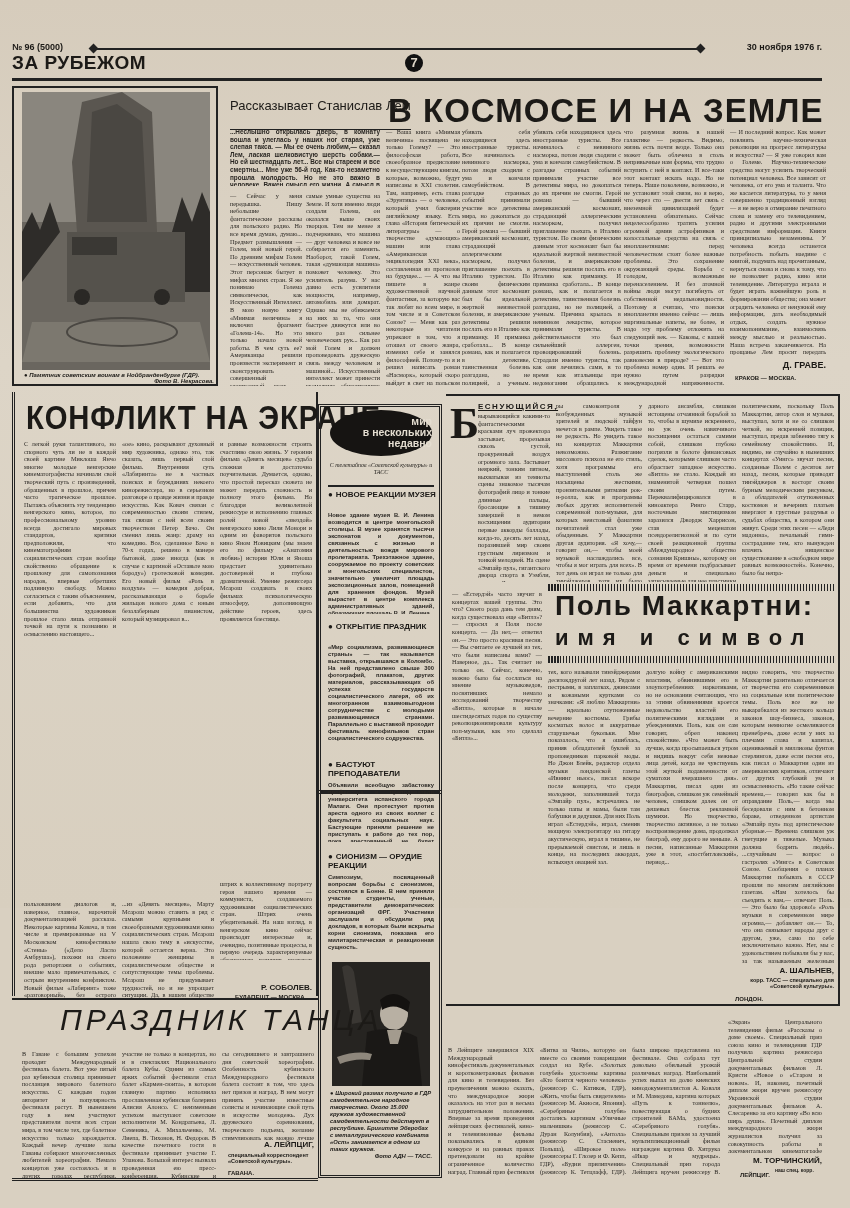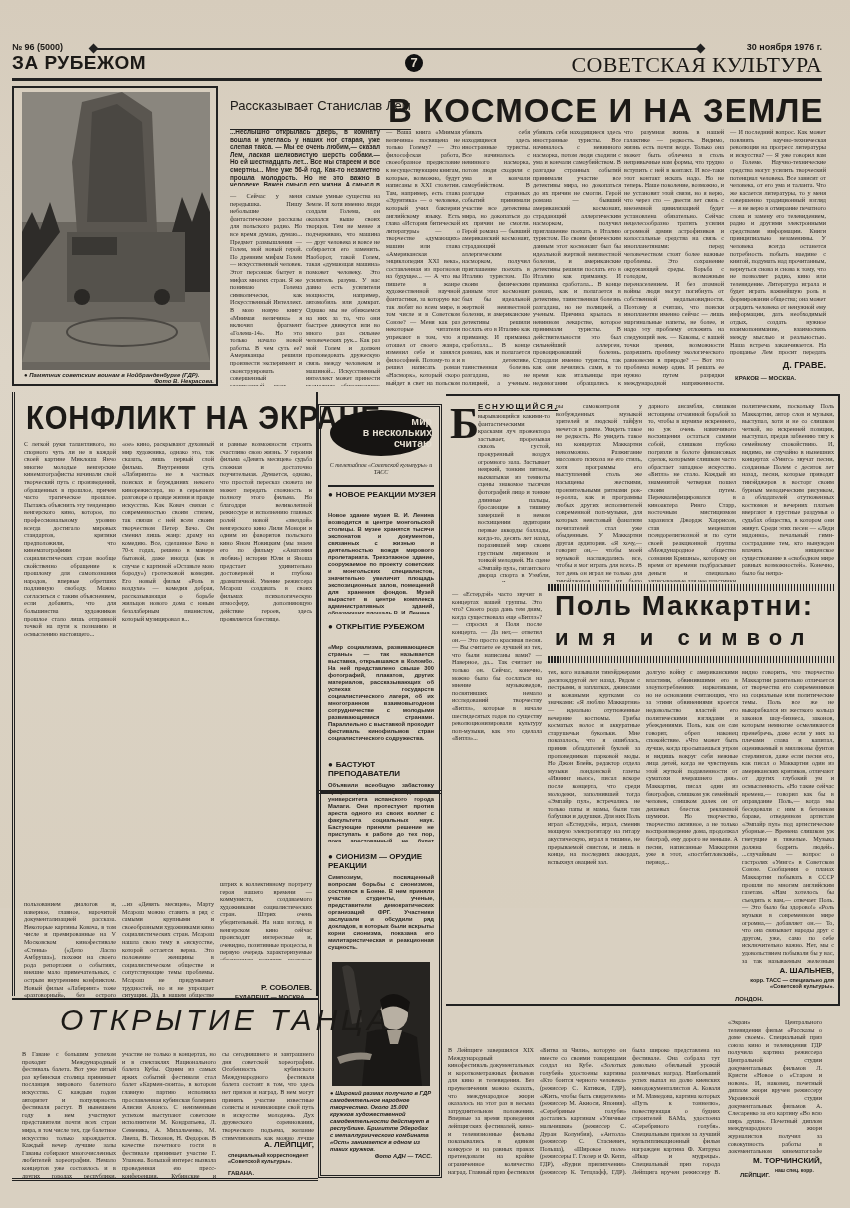--- a/index.html
+++ b/index.html
@@ -60,21 +60,20 @@
 
 <div class="page">
 
   <div class="abs issue">№ 96 (5000)</div>
   <div class="abs rule-top"></div>
   <div class="abs diamond" style="left:90px;top:45px"></div>
   <div class="abs diamond" style="right:146px;top:45px"></div>
   <div class="abs date">30 ноября 1976 г.</div>
   <div class="abs section">ЗА РУБЕЖОМ</div>
   <div class="abs pagenum">7</div>
-  <div class="abs paper">СОВЕТСКАЯ КУЛЬТУРА</div>
   <div class="abs rule-mast"></div>
 
   <div class="abs bordered" style="left:12px;top:86px;width:206px;height:300px">
     <div class="photo" style="position:absolute;left:8px;top:4px;width:188px;height:278px">
       <svg viewBox="0 0 188 278" preserveAspectRatio="none">
         <rect width="188" height="278" fill="#6a665f"></rect>
         <rect width="188" height="130" fill="#8a867e"></rect>
         <path d="M0 140 L10 120 L18 138 L28 110 L38 140 L0 190 Z" fill="#2e2c29"></path>
         <path d="M150 140 L160 105 L170 130 L180 100 L188 120 L188 200 L150 200 Z" fill="#2e2c29"></path>
         <path d="M60 10 L100 0 L130 20 L135 140 L55 140 L50 70 Z" fill="#5a5650"></path>
@@ -116,28 +115,28 @@
   <div class="abs txt" style="left:122px;top:900px;width:92px;height:98px">...из «Девять месяцев», Марту Мсарош можно ставить в ряд с самыми крупными и своеобразными художниками кино социалистических стран. Мсарош нашла свою тему в «искусстве, которой остается верна. Это положение женщины в социалистическом обществе и сопутствующие темы проблемы. Мсарош не придумывает трудностей, но и не упрощает ситуации. Да, в нашем обществе женщина имеет реальные равноправие</div>
   <div class="abs txt" style="left:220px;top:880px;width:92px;height:80px">штрих к коллективному портрету героя нашего времени — коммуниста, создаваемого художниками социалистических стран. Штрих очень убедительный. На наш взгляд, в венгерском кино сейчас происходят интересные и, очевидно, позитивные процессы, в первую очередь характеризуемые обращением ведущих мастеров венгерского кинематографа к современности, к не только жизненным, но и злободневным темам нашей действительности.</div>
   <div class="abs sign" style="left:220px;top:983px;width:92px;font-size:8px">Р. СОБОЛЕВ.</div>
   <div class="abs sign-sub" style="left:235px;top:994px">БУДАПЕШТ — МОСКВА.</div>
 
   <div class="abs dbl" style="left:318px;top:404px;width:124px;height:390px"></div>
   <div class="abs dbl" style="left:318px;top:790px;width:124px;height:388px"></div>
   <div class="abs oval">
     <div>мир</div>
     <div>в нескольких</div>
-    <div>считаю</div>
+    <div>недавно</div>
   </div>
   <div class="abs src">С телетайпов «Советской культуры» и ТАСС</div>
   <div class="abs" style="left:328px;top:485px;width:106px;height:1.5px;background:#222"></div>
 
   <div class="abs bh" style="left:328px;top:490px;width:108px">НОВОЕ РЕАКЦИИ МУЗЕЯ</div>
   <div class="abs txt sans" style="left:328px;top:512px;width:106px;height:102px;font-size:5.8px;line-height:7px">Новое здание музея В. И. Ленина возводится в центре монгольской столицы. В музее хранятся тысячи экспонатов и документов, связанных с жизнью и деятельностью вождя мирового пролетариата. Трехэтажное здание, сооружаемое по проекту советских и монгольских специалистов, значительно увеличит площадь экспозиционных залов, помещений для хранения фондов. Музей вырастет в центре комплекса административных зданий, образующих площадь В. И. Ленина.</div>
-  <div class="abs bh" style="left:328px;top:622px;width:108px">ОТКРЫТИЕ РУБЕЖОМ</div>
+  <div class="abs bh" style="left:328px;top:622px;width:108px">ОТКРЫТИЕ ПРАЗДНИК</div>
   <div class="abs txt sans" style="left:328px;top:644px;width:106px;height:110px;font-size:5.8px;line-height:7px">«Мир социализма, развивающиеся страны» — так называется выставка, открывшаяся в Коломбо. На ней представлено свыше 300 фотографий, плакатов, других материалов, рассказывающих об успехах государств социалистического лагеря, об их многогранном взаимовыгодном сотрудничестве с молодыми развивающимися странами. Параллельно с выставкой проходит фестиваль кинофильмов стран социалистического содружества.</div>
   <div class="abs bh" style="left:328px;top:760px;width:108px">БАСТУЮТ ПРЕПОДАВАТЕЛИ</div>
   <div class="abs txt sans" style="left:328px;top:782px;width:106px;height:60px;font-size:5.8px;line-height:7px">Объявили всеобщую забастовку профессора и преподаватели университета испанского города Малаги. Они протестуют против ареста одного из своих коллег с факультета социальных наук. Бастующие приняли решение не приступать к работе до тех пор, пока арестованный не будет освобожден.</div>
   <div class="abs bh" style="left:328px;top:852px;width:108px">СИОНИЗМ — ОРУДИЕ РЕАКЦИИ</div>
   <div class="abs txt sans" style="left:328px;top:874px;width:106px;height:76px;font-size:5.8px;line-height:7px">Симпозиум, посвященный вопросам борьбы с сионизмом, состоялся в Бонне. В нем приняли участие студенты, ученые, представители демократических организаций ФРГ. Участники заслушали и обсудили ряд докладов, в которых были вскрыты корни сионизма, показана его милитаристическая и реакционная сущность.</div>
 
   <div class="abs photo" style="left:332px;top:962px;width:98px;height:124px">
     <svg viewBox="0 0 98 124" preserveAspectRatio="none">
       <rect width="98" height="124" fill="#262421"></rect>
       <path d="M10 5 Q18 0 22 10 L30 60 L20 62 Z" fill="#3a3733"></path>
@@ -168,21 +167,21 @@
 
   <div class="abs txt" style="left:452px;top:590px;width:90px;height:410px">— «Естердэй» часто звучит в концертах вашей группы. Это что? Своего рода дань тем дням, когда существовала еще «Битлз»? — спросил я Поля после концерта. — Да нет,— ответил он.— Это просто красивая песня. — Вы считаете ее лучшей из тех, что были написаны вами? — Наверное, да... Так считает не только он. Сейчас, конечно, можно было бы сослаться на мнение музыковедов, посвятивших немало исследований творчеству «Битлз», которые в начале шестидесятых годов по существу революционизировали культуру поп-музыки, как это сделала «Битлз»...</div>
   <div class="abs txt" style="left:548px;top:668px;width:92px;height:332px">тех, кого называли тинэйджерами десятокдругой лет назад. Рядом с пестрыми, в заплатках, джинсами и кожаными куртками со значками: «Я люблю Маккартни» — идеально отутюженные вечерние костюмы. Грибы косматых волос и аккуратные старушечьи букольки. Мне показалось, что я ошиблась, приняв обладателей буклей за проповедников парковой моды. Но Джон Блейк, редактор отдела музыки лондонской газеты «Ивнинг ньюс», писал вскоре после концерта, что среди молодежи, заполнившей тогда «Эмпайр пул», встречались не только папы и мамы, были там бабушки и дедушки. Для них Поль играл «Естердэй», играл, сменив мощную электрогитару на гитару акустическую, играл в тишине, не прерываемой свистом, и лишь в конце, на последних аккордах, вспыхнул овацией зал.</div>
   <div class="abs txt" style="left:646px;top:668px;width:92px;height:332px">долгую войну с американскими властями, обвинившими его в злоупотреблениях наркотиками, но не основании считающих, что за этими обвинениями кроется недовольство властей его политическими взглядами и убеждениями. Поль, как он сам говорит, обрел наконец спокойствие. «Что может быть лучше, когда просыпаешься утром и видишь вокруг себя нежные лица детей, когда не чувствуешь этой жуткой подавленности от суматохи вчерашнего дня». Маккартни, писал один из биографов, слишком уж семейный человек, слишком далек он от дешевых блесток рекламной шумихи. Но творчество, творчество активное, а не только воспроизведение дома, продолжал биограф, ему дорого не меньше. А песни, написанные Маккартни уже в этот, «постбитловский», период...</div>
   <div class="abs txt" style="left:742px;top:668px;width:92px;height:296px">видно говорить, что творчество Маккартни разительно отличается от творчества его современников на социальные или политические темы. Поль все же не выкарабкался из жесткого кольца законов шоу-бизнеса, законов, которым немногие осмеливаются пренебречь, даже если у них за плечами слава и капитал, оцениваемый в миллионы фунтов стерлингов, даже если песни его, как писал о Маккартни один из американских критиков, отличают от других глубокий ум и осмысленность. «Но такие сейчас времена,— говорил как бы в оправдание Поль,— когда мы беседовали с ним в бетонном бараке, отведенном артистам «Эмпайр пул» под артистические уборные.— Времена слишком уж гнетущие и тяжелые. Музыка должна бодрить людей». ...случайным — вопрос о гастролях «Уингс» в Советском Союзе. Сообщения о планах Маккартни побывать в СССР прошли по многим английским газетам. «Нам хотелось бы съездить к вам,— отвечает Поль.— Это было бы здорово!» «Роль музыки в современном мире огромна,— добавляет он.— То, что она связывает народы друг с другом, уже, само по себе исключительно важно. Нет, мы с удовольствием побывали бы у вас, за так называемым железным занавесом, которого на самом деле нет».</div>
   <div class="abs sign" style="left:742px;top:966px;width:92px;font-size:8px">А. ШАЛЬНЕВ,</div>
   <div class="abs sign-sub" style="left:742px;top:977px;width:92px;text-align:right;font-size:5.5px">корр. ТАСС — специально для «Советской культуры».</div>
   <div class="abs sign-sub" style="left:735px;top:996px">ЛОНДОН.</div>
 
   <div class="abs" style="left:12px;top:998px;width:306px;height:2px;background:#222"></div>
-  <div class="abs h-dance">ОТКРЫТИЕ ТАНЦА</div>
+  <div class="abs h-dance">ПРАЗДНИК ТАНЦА</div>
   <div class="abs txt" style="left:22px;top:1050px;width:94px;height:130px">В Гаване с большим успехом проходит Международный фестиваль балета. Вот уже пятый раз кубинская столица принимает посланцев мирового балетного искусства. С каждым годом авторитет и популярность фестиваля растут. В нынешнем году в нем участвуют представители почти всех стран мира, в том числе тех, где балетное искусство только зарождается. Каждый вечер лучшие залы Гаваны собирают многочисленных любителей хореографии. Немало концертов уже состоялось и в других городах республики. Программа фестиваля очень насыщенная. Артисты, приехавшие в Гавану, принимают</div>
   <div class="abs txt" style="left:122px;top:1050px;width:94px;height:130px">участие не только в концертах, но и в спектаклях Национального балета Кубы. Одним из самых ярких событий фестиваля стал балет «Кармен-сюита», в котором главную партию исполнила прославленная кубинская балерина Алисия Алонсо. С неизменным успехом выступают советские исполнители М. Кондратьева, Л. Семеняка, А. Михальченко, М. Лиепа, В. Тихонов, Н. Федоров. В качестве почетного гостя в фестивале принимает участие Г. Уланова. Большой интерес вызвала проведенная ею пресс-конференция. Кубинские и иностранные журналисты, балетных артистов и педагогов интересовали вопросы</div>
   <div class="abs txt" style="left:222px;top:1050px;width:92px;height:90px">сы сегодняшнего и завтрашнего дня советской хореографии. Особенность кубинского Международного фестиваля балета состоит в том, что здесь нет призов и наград. В нем могут принять участие известные солисты и начинающие свой путь в искусстве молодежь. Дух дружеского соревнования, творческого подъема, желание стимулировать как можно лучше определяют атмосферу этого интересного балетного праздника.</div>
   <div class="abs sign" style="left:222px;top:1140px;width:92px;font-size:8px">А. ЛЕЙПЦИГ,</div>
   <div class="abs sign-sub" style="left:228px;top:1152px;width:86px;font-size:5.5px">специальный корреспондент «Советской культуры».</div>
   <div class="abs sign-sub" style="left:228px;top:1170px">ГАВАНА.</div>
   <div class="abs" style="left:12px;top:1178px;width:306px;height:3px;border-top:3px double #222"></div>
 
   <div class="abs txt" style="left:448px;top:1046px;width:86px;height:130px">В Лейпциге завершился XIX Международный кинофестиваль документальных и короткометражных фильмов для кино и телевидения. Без преувеличения можно сказать, что международное жюри оказалось на этот раз в весьма затруднительном положении. Впервые за время проведения лейпцигских фестивалей, кино- и телевизионные фильмы показывались в едином конкурсе и на равных правах претендовали на крайне ограниченное количество наград. Главный приз фестиваля присужден картине чилийского режиссера П. Гусмана</div>
   <div class="abs txt" style="left:540px;top:1046px;width:86px;height:130px">«Битва за Чили», которую он вместе со своими товарищами создал на Кубе. «Золотых голубей» удостоены картины «Кто боится черного человека» (режиссер С. Катиков, ГДР), «Жить, чтобы быть свидетелем» (режиссер М. Акиоси, Япония). «Серебряные голуби» достались картинам «Уличные мальчишки» (режиссер С. Дуран Колунбия), «Антола» (режиссер С. Стасиевич, Польша), «Широкое поле» (режиссеры Г. Глозер и Ф. Кепп, ГДР), «Будни прилипчения» (режиссер К. Тетцлафф, ГДР). Советская кинематография</div>

